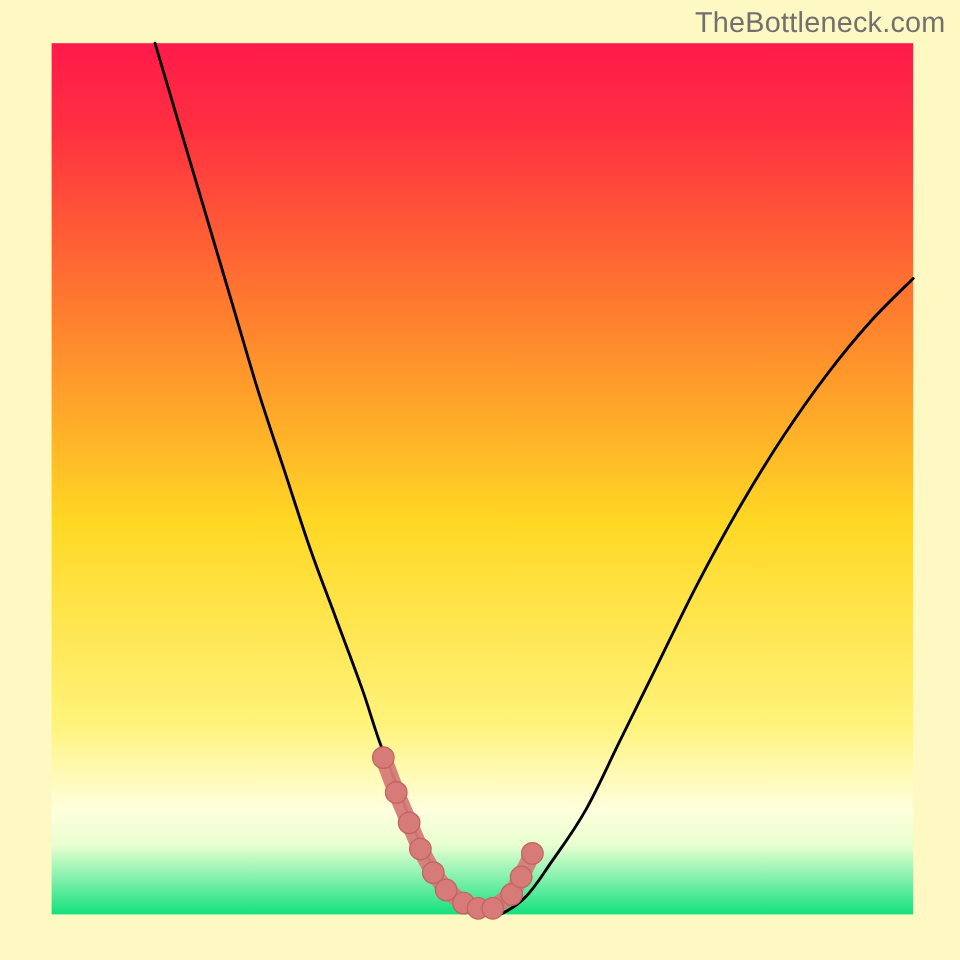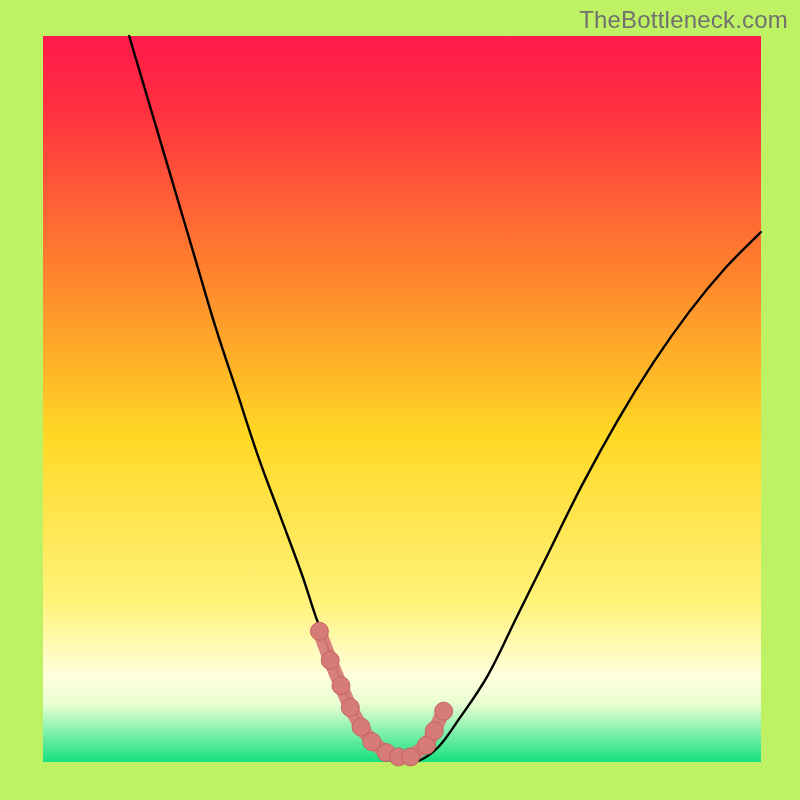--- a/index.html
+++ b/index.html
@@ -1,21 +1,21 @@
 <!DOCTYPE html>
 <html><head>
 <meta charset="utf-8">
 <style>
   * { margin: 0; padding: 0; box-sizing: border-box; }
   html, body { width: 800px; height: 800px; overflow: hidden; background: #000; }
   .stage {
     position: relative;
     width: 800px;
     height: 800px;
-    background: #bef264;
+    background: #fef9c3;
   }
   .watermark {
     position: absolute;
     top: 6px;
     right: 12px;
     font-family: Arial, Helvetica, sans-serif;
     font-size: 24px;
     font-weight: 500;
     color: #71706f;
     letter-spacing: 0.2px;

